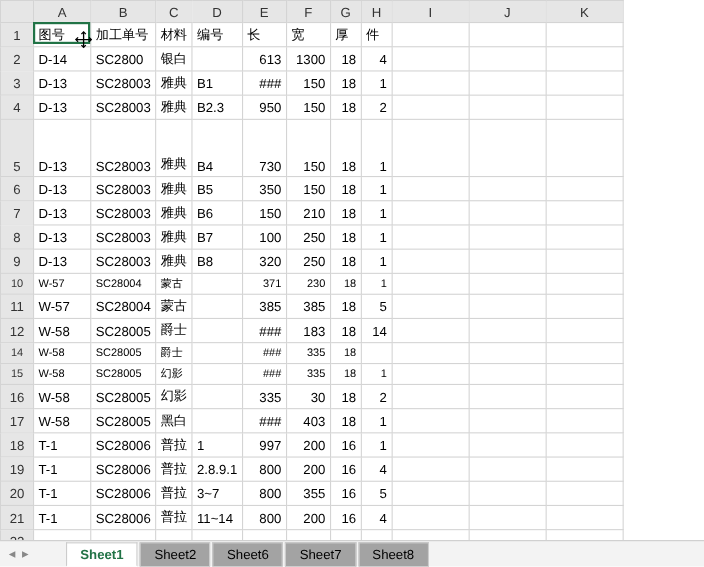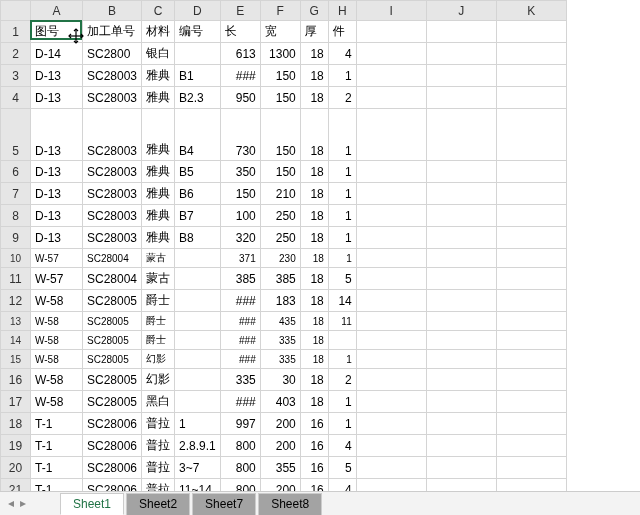--- a/index.html
+++ b/index.html
@@ -13,21 +13,21 @@
   .col-A { width: 52px; } .col-B { width: 52px; } .col-C { width: 33px; }
   .col-D { width: 36px; } .col-E { width: 40px; } .col-F { width: 40px; }
   .col-G { width: 28px; } .col-H { width: 28px; }
   .col-I { width: 70px; } .col-J { width: 70px; } .col-K { width: 70px; }
   .num { text-align: right; }
   .row-tall { height: 52px; vertical-align: bottom; }
   .row-short { height: 13px; font-size: 10px; }
   tr { height: 20px; }
   .sheet-tabs { position: absolute; bottom: 0; left: 0; right: 0; height: 24px; display: flex; align-items: center; background: #f3f3f3; border-top: 1px solid #ccc; padding-left: 60px; }
   .tab { padding: 3px 12px; border: 1px solid #ccc; border-bottom: none; background: #a3a3a3; margin-right: 2px; font-size: 12px; cursor: pointer; }
-  .tab.active { background: #fff; border-bottom: 1px solid #fff; color: #217346; font-weight: normal; }
+  .tab.active { background: #fff; border-bottom: 1px solid #fff; color: #217346; font-weight: bold; }
   .nav-arrows { position: absolute; left: 0; bottom: 0; height: 24px; display: flex; align-items: center; gap: 6px; padding: 0 8px; color: #888; }
   .cursor-icon { position: absolute; top: 28px; left: 68px; pointer-events: none; }
   .cursor-icon svg { width: 16px; height: 16px; }
   .selbox { position: absolute; border: 2px solid #217346; pointer-events: none; }
 </style>
 </head>
 <body>
 
 <div class="grid-container">
 <table>
@@ -210,34 +210,20 @@
           <td class="col-D"></td>
           <td class="col-E num">###</td>
           <td class="col-F num">183</td>
           <td class="col-G num">18</td>
           <td class="col-H num">14</td>
           <td class="col-I"></td>
           <td class="col-J"></td>
           <td class="col-K"></td>
         </tr>
         <tr class="row-short">
-          <td class="rowhdr">13</td>
-          <td class="col-A">W-58</td>
-          <td class="col-B">SC28005</td>
-          <td class="col-C">爵士</td>
-          <td class="col-D"></td>
-          <td class="col-E num">###</td>
-          <td class="col-F num">435</td>
-          <td class="col-G num">18</td>
-          <td class="col-H num">11</td>
-          <td class="col-I"></td>
-          <td class="col-J"></td>
-          <td class="col-K"></td>
-        </tr>
-        <tr class="row-short">
           <td class="rowhdr">14</td>
           <td class="col-A">W-58</td>
           <td class="col-B">SC28005</td>
           <td class="col-C">爵士</td>
           <td class="col-D"></td>
           <td class="col-E num">###</td>
           <td class="col-F num">335</td>
           <td class="col-G num">18</td>
           <td class="col-H"></td>
           <td class="col-I"></td>
@@ -374,16 +360,17 @@
 </div>
 
 <div class="sheet-tabs">
   <div class="nav-arrows">
     <span>◂</span>
     <span>▸</span>
   </div>
   <div id="tabs" style="display: flex;">
       <div class="tab active">Sheet1</div>
       <div class="tab">Sheet2</div>
+      <div class="tab">Sheet6</div>
       <div class="tab">Sheet7</div>
       <div class="tab">Sheet8</div>
     </div>
 </div>
 
 </body></html>

